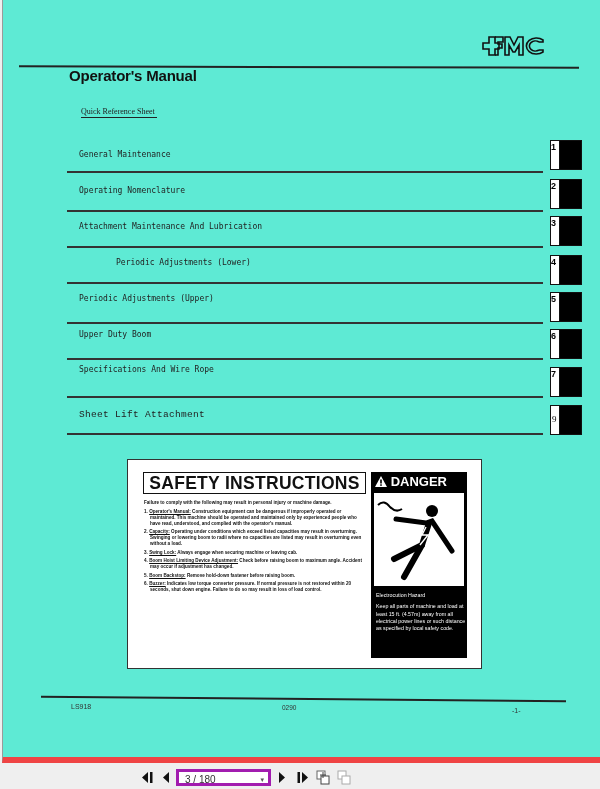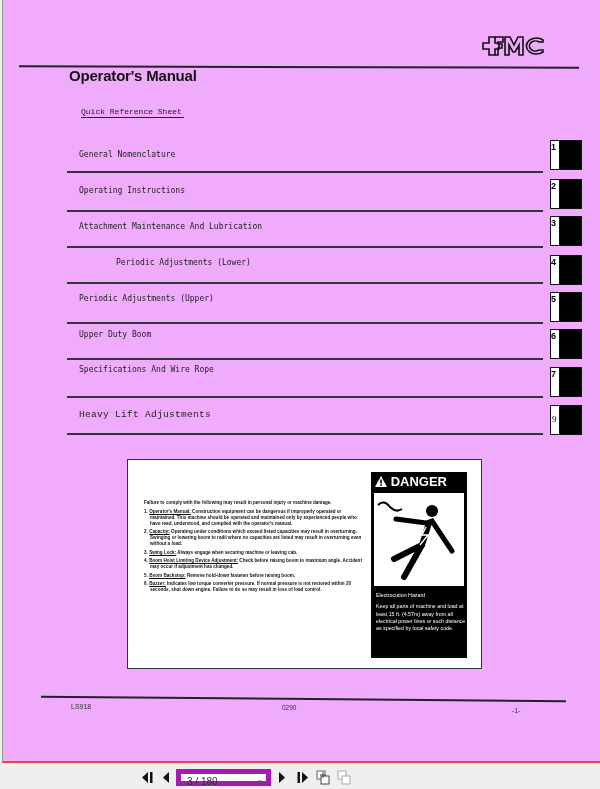--- a/index.html
+++ b/index.html
@@ -2,29 +2,29 @@
 <html><head>
 <meta charset="utf-8">
 <style>
   * { box-sizing: border-box; margin: 0; padding: 0; }
   html, body { width: 600px; height: 789px; overflow: hidden; background: #efefef; }
   body { position: relative; font-family: "Liberation Sans", sans-serif; }
 
   .viewer { position: absolute; left: 0; top: 0; width: 600px; height: 766px; background: #efefef; }
   .page {
     position: absolute; left: 2px; top: 0; width: 598px; height: 763px;
-    background: #f0abfc; border-left: 1px solid #9a9a9a; border-bottom: 2px solid #ef4444;
+    background: #5eead4; border-left: 1px solid #9a9a9a; border-bottom: 6px solid #ef4444;
     overflow: hidden;
   }
 
   .logo { position: absolute; left: 478px; top: 34px; width: 72px; height: 24px; }
   .top-rule { position: absolute; left: 16px; top: 66px; width: 560px; height: 2px; background: #222; transform: rotate(0.15deg); }
   .title { position: absolute; left: 66px; top: 67px; font-weight: bold; font-size: 15px; color: #111; letter-spacing: -0.2px; }
   .subtitle {
-    position: absolute; left: 78px; top: 107px; font-family: Liberation Mono, monospace;
+    position: absolute; left: 78px; top: 107px; font-family: Liberation Serif, serif;
     font-size: 8px; color: #222; border-bottom: 1px solid #222; padding: 0 2px 1px 0;
   }
 
   .toc-row { position: absolute; left: 64px; width: 474px; }
   .toc-row .label { position: absolute; left: 12px; font-family: "DejaVu Sans Mono", monospace; font-size: 8px; color: #222; white-space: nowrap; }
   .toc-row .rule { position: absolute; left: 0; width: 476px; height: 1.5px; background: #333; }
   .toc-row.last .label { font-family: "Liberation Mono", monospace; font-size: 9.5px; letter-spacing: 0.3px; }
 
   .tab { position: absolute; left: 547px; width: 32px; height: 30px; border: 1.5px solid #111; background: #000; }
   .tab .num-cell { position: absolute; left: 0; top: 0; width: 9px; height: 100%; background: #fff; border-right: 1px solid #111; }
@@ -48,21 +48,21 @@
   .danger-caption .hz { margin-bottom: 4px; }
 
   .bottom-rule { position: absolute; left: 38px; top: 698px; width: 525px; height: 1.5px; background: #222; transform: rotate(0.5deg); }
   .foot-left { position: absolute; left: 68px; top: 703px; font-size: 7px; color: #333; }
   .foot-mid { position: absolute; left: 279px; top: 704px; font-size: 6.5px; color: #333; }
   .foot-right { position: absolute; left: 509px; top: 707px; font-size: 7px; color: #333; }
 
   .toolbar { position: absolute; left: 0; top: 766px; width: 600px; height: 23px; background: #efefef; }
   .tb-btn { position: absolute; top: 5px; height: 13px; cursor: pointer; }
   .page-field {
-    position: absolute; left: 176px; top: 3px; width: 95px; height: 17px; background: #fff; border: 5px solid #a21caf;
+    position: absolute; left: 176px; top: 3px; width: 95px; height: 17px; background: #fff; border: 3px solid #a21caf;
     font-size: 10px; color: #333; line-height: 15px; padding-left: 6px;
   }
   .page-field .caret { position: absolute; right: 4px; top: 0; font-size: 7px; color: #555; }
 </style>
 </head>
 <body>
 
 <div class="viewer">
   <div class="page">
 
@@ -73,25 +73,25 @@
         <path d="M24 21 v-18 h5 l4 8 l4 -8 h5 v18 h-4 v-10 l-4 7 h-2 l-4 -7 v10 z"></path>
         <path d="M58 8 a6 5 0 1 0 0 8 M58 8 h4 v-2 a10 8 0 1 0 0 12 v-2 h-4"></path>
       </g>
     </svg>
     <div class="top-rule"></div>
 
     <div class="title">Operator's Manual</div>
     <div class="subtitle">Quick Reference Sheet</div>
 
     <div class="toc-row" style="top:148px;">
-      <span class="label" style="top:2px;">General Nomenclature</span>
+      <span class="label" style="top:2px;">General Maintenance</span>
       <div class="rule" style="top:23px;"></div>
     </div>
     <div class="toc-row" style="top:184px;">
-      <span class="label" style="top:2px;">Operating Instructions</span>
+      <span class="label" style="top:2px;">Operating Nomenclature</span>
       <div class="rule" style="top:26px;"></div>
     </div>
     <div class="toc-row" style="top:221px;">
       <span class="label" style="top:1px;">Attachment Maintenance And Lubrication</span>
       <div class="rule" style="top:25px;"></div>
     </div>
     <div class="toc-row" style="top:257px;">
       <span class="label" style="top:1px;padding-left:37px;">Periodic Adjustments (Lower)</span>
       <div class="rule" style="top:25px;"></div>
     </div>
@@ -101,21 +101,21 @@
     </div>
     <div class="toc-row" style="top:329px;">
       <span class="label" style="top:1px;">Upper Duty Boom</span>
       <div class="rule" style="top:29px;"></div>
     </div>
     <div class="toc-row" style="top:364px;">
       <span class="label" style="top:1px;">Specifications And Wire Rope</span>
       <div class="rule" style="top:32px;"></div>
     </div>
     <div class="toc-row last" style="top:409px;">
-      <span class="label" style="top:0px;">Heavy Lift Adjustments</span>
+      <span class="label" style="top:0px;">Sheet Lift Attachment</span>
       <div class="rule" style="top:24px;"></div>
     </div>
 
     <div class="tab" style="top:140px;">
         <div class="num-cell">
           <span class="num">1</span>
         </div>
       </div>
     <div class="tab" style="top:179px;">
         <div class="num-cell">
@@ -147,20 +147,21 @@
           <span class="num">7</span>
         </div>
       </div>
     <div class="tab plain" style="top:405px;">
         <div class="num-cell">
           <span class="num">9</span>
         </div>
       </div>
 
     <div class="safety-box">
+      <div class="safety-head">SAFETY INSTRUCTIONS</div>
       <div class="safety-body">
         <p>Failure to comply with the following may result in personal injury or machine damage.</p>
         <p class="item"><span>1.</span> <u>Operator's Manual:</u> <span>Construction equipment can be dangerous if improperly operated or maintained. This machine should be operated and maintained only by experienced people who have read, understood, and complied with the operator's manual.</span></p>
         <p class="item"><span>2.</span> <u>Capacity:</u> <span>Operating under conditions which exceed listed capacities may result in overturning. Swinging or lowering boom to radii where no capacities are listed may result in overturning even without a load.</span></p>
         <p class="item"><span>3.</span> <u>Swing Lock:</u> <span>Always engage when securing machine or leaving cab.</span></p>
         <p class="item"><span>4.</span> <u>Boom Hoist Limiting Device Adjustment:</u> <span>Check before raising boom to maximum angle. Accident may occur if adjustment has changed.</span></p>
         <p class="item"><span>5.</span> <u>Boom Backstop:</u> <span>Remove hold-down fastener before raising boom.</span></p>
         <p class="item"><span>6.</span> <u>Buzzer:</u> <span>Indicates low torque converter pressure. If normal pressure is not restored within 20 seconds, shut down engine. Failure to do so may result in loss of load control.</span></p>
       </div>
 

